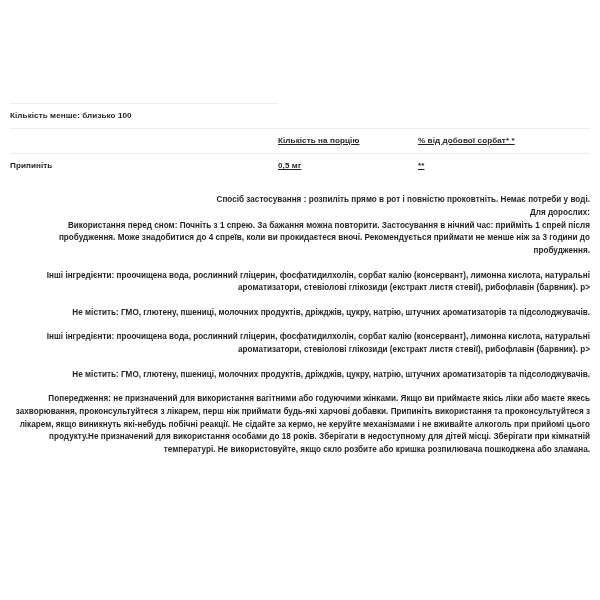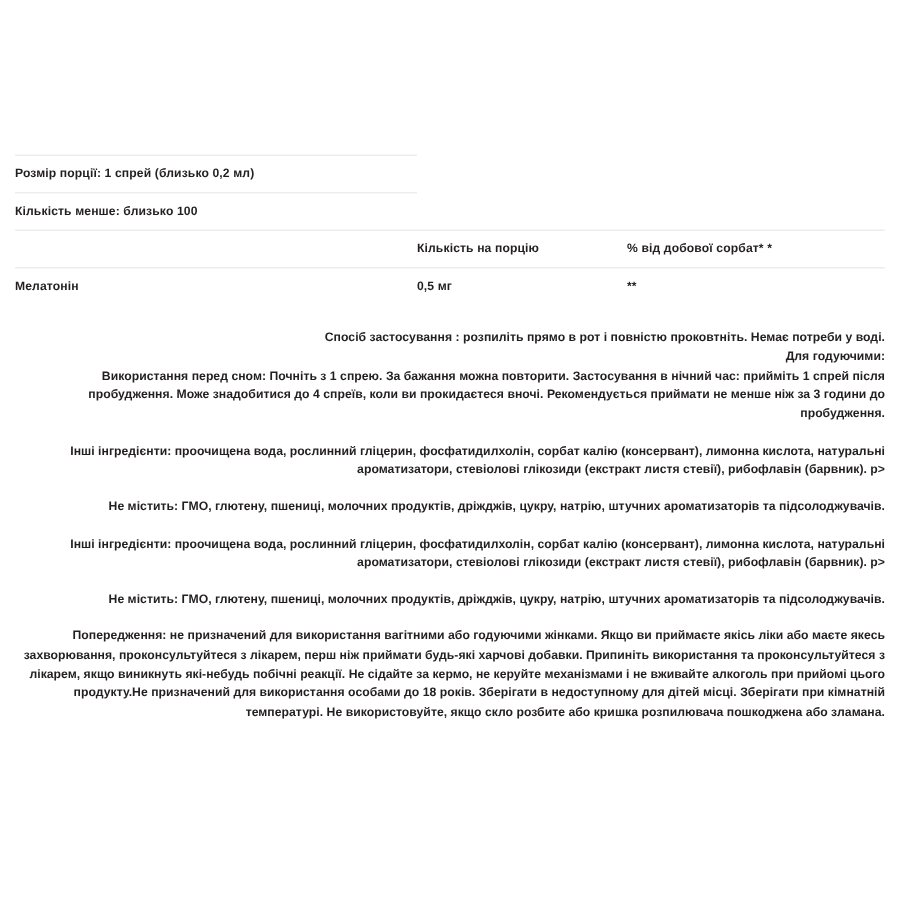--- a/index.html
+++ b/index.html
@@ -61,20 +61,21 @@
     border-top: 1px solid #ededed;
   }
   tr.rule-full-bottom > th,
   tr.rule-full-bottom > td {
     border-bottom: 1px solid #ededed;
   }
 
   .cell-amount,
   .cell-dv {
     padding-left: 2px;
+    text-decoration: underline;
   }
 
   .footnote-row td {
     border-top: 1px solid #ededed;
     padding-top: 7px;
     padding-bottom: 0;
   }
 
   
   .body-copy {
@@ -104,47 +105,42 @@
   <div class="spacer-top"></div>
 
   <table class="facts-table">
     <colgroup>
       <col class="col-name">
       <col class="col-amount">
       <col class="col-dv">
     </colgroup>
     <tbody>
       <tr class="rule-short">
-        <td>Розмір порції: 1 спрей (близько 0,2 мл)</td>
-        <td class="no-rule"></td>
-        <td class="no-rule"></td>
-      </tr>
-      <tr class="rule-short">
         <td>Кількість менше: близько 100</td>
         <td class="no-rule"></td>
         <td class="no-rule"></td>
       </tr>
       <tr class="rule-full rule-full-bottom">
         <th></th>
         <th class="cell-amount">Кількість на порцію</th>
         <th class="cell-dv">% від добової сорбат* *</th>
       </tr>
       <tr>
-        <td>Мелатонін</td>
+        <td>Припиніть</td>
         <td class="cell-amount">0,5 мг</td>
         <td class="cell-dv">**</td>
       </tr>
     </tbody>
   </table>
 
   <div class="body-copy">
 
     <p class="para">
       <span class="line">Спосіб застосування : розпиліть прямо в рот і повністю проковтніть. Немає потреби у воді.</span>
-      <span class="line">Для годуючими:</span>
+      <span class="line">Для дорослих:</span>
       <span>Використання перед сном: Почніть з 1 спрею. За бажання можна повторити. Застосування в нічний час: прийміть 1 спрей після пробудження. Може знадобитися до 4 спреїв, коли ви прокидаєтеся вночі. Рекомендується приймати не менше ніж за 3 години до пробудження.</span>
     </p>
 
     <p class="para">Інші інгредієнти: проочищена вода, рослинний гліцерин, фосфатидилхолін, сорбат калію (консервант), лимонна кислота, натуральні ароматизатори, стевіолові глікозиди (екстракт листя стевії), рибофлавін (барвник).  p&gt;</p>
 
     <p class="para">Не містить: ГМО, глютену, пшениці, молочних продуктів, дріжджів, цукру, натрію, штучних ароматизаторів та підсолоджувачів.</p>
 
     <p class="para">Інші інгредієнти: проочищена вода, рослинний гліцерин, фосфатидилхолін, сорбат калію (консервант), лимонна кислота, натуральні ароматизатори, стевіолові глікозиди (екстракт листя стевії), рибофлавін (барвник).  p&gt;</p>
 
     <p class="para">Не містить: ГМО, глютену, пшениці, молочних продуктів, дріжджів, цукру, натрію, штучних ароматизаторів та підсолоджувачів.</p>

